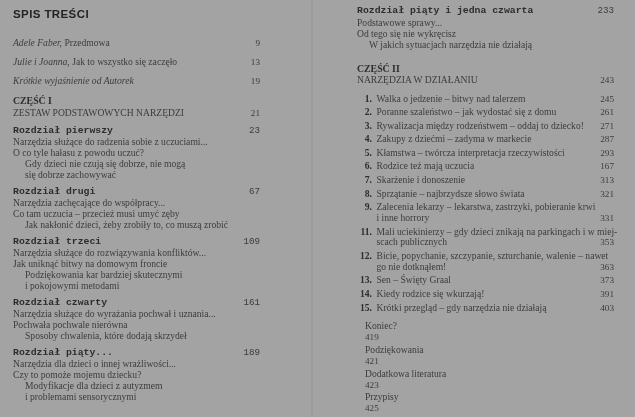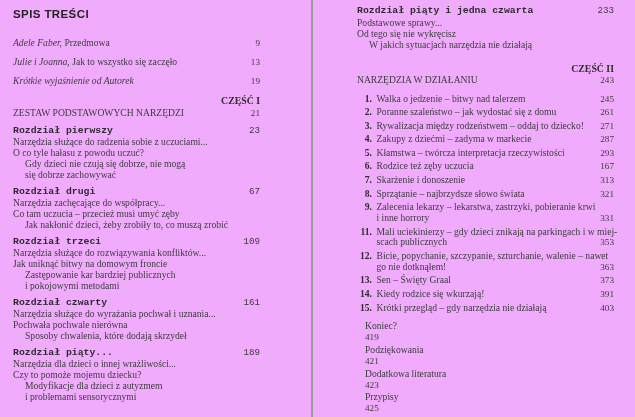--- a/index.html
+++ b/index.html
@@ -3,21 +3,21 @@
 <meta charset="utf-8">
 <style>
   html, body { margin: 0; padding: 0; }
   body {
     width: 635px; height: 417px;
     background: #ffffff;
     font-family: "Liberation Serif", serif;
     color: #3c3c3c;
     overflow: hidden;
   }
-  .spread { position: relative; width: 635px; height: 417px; background: #f0abfc; }
+  .spread { position: relative; width: 635px; height: 417px; background: #a3a3a3; }
 
   .divider {
     position: absolute; left: 311px; top: 0;
     width: 1.5px; height: 417px;
     background: #9b9b9b;
   }
 
   .page { position: absolute; top: 0; }
   .page-left  { left: 13px;  width: 247px; top: 8px; }
   .page-right { left: 357px; width: 257px; top: 5px; }
@@ -31,21 +31,21 @@
     margin: 0 0 17px 0;
   }
 
   .row { display: flex; justify-content: space-between; align-items: baseline; }
   .pg { font-size: 9.2px; color: #3c3c3c; flex: none; margin-left: 8px; }
 
   .front-row { margin-bottom: 7px; line-height: 11px; font-size: 9.6px; gap: 40px; }
   .em { font-style: italic; }
 
   .part { margin-top: 8px; }
-  .part-label { font-weight: bold; font-size: 9.8px; line-height: 11.5px; color: #2d2d2d; text-align: right; }
+  .part-label { font-weight: bold; font-size: 9.8px; line-height: 11.5px; color: #2d2d2d; }
   .part-row { font-size: 9.6px; line-height: 11.5px; gap: 40px; }
 
   .chapter { margin-top: 5.5px; }
   .chapter .row { line-height: 11.5px; font-family: Liberation Mono, monospace; }
   .ch-title { font-weight: bold; font-size: 9.8px; color: #2d2d2d; white-space: nowrap; }
   .sub { font-size: 9.6px; line-height: 11px; white-space: nowrap; }
   .sub.indent { padding-left: 12px; }
 
   .items { margin-top: 7px; }
   .num-row {
@@ -110,21 +110,21 @@
       <div class="sub indent">Jak nakłonić dzieci, żeby zrobiły to, co muszą zrobić</div>
     </div>
 
     <div class="chapter">
       <div class="row">
         <span class="ch-title">Rozdział trzeci</span>
         <span class="pg">109</span>
       </div>
       <div class="sub">Narzędzia służące do rozwiązywania konfliktów...</div>
       <div class="sub">Jak uniknąć bitwy na domowym froncie</div>
-      <div class="sub indent">Zastępowanie kar bardziej publicznych</div>
+      <div class="sub indent">Podziękowania kar bardziej skutecznymi</div>
       <div class="sub indent">i pokojowymi metodami</div>
     </div>
 
     <div class="chapter">
       <div class="row">
         <span class="ch-title">Rozdział czwarty</span>
         <span class="pg">161</span>
       </div>
       <div class="sub">Narzędzia służące do wyrażania pochwał i uznania...</div>
       <div class="sub">Pochwała pochwale nierówna</div>
@@ -203,21 +203,21 @@
         <span class="num">5.</span>
         <span class="itext">
             <span class="tline">Kłamstwa – twórcza interpretacja rzeczywistości</span>
             <span class="tline"></span>
           </span>
         <span class="pg">293</span>
       </div>
       <div class="num-row">
         <span class="num">6.</span>
         <span class="itext">
-            <span class="tline">Rodzice też zęby uczucia</span>
+            <span class="tline">Rodzice też mają uczucia</span>
             <span class="tline"></span>
           </span>
         <span class="pg">167</span>
       </div>
       <div class="num-row">
         <span class="num">7.</span>
         <span class="itext">
             <span class="tline">Skarżenie i donoszenie</span>
             <span class="tline"></span>
           </span>

